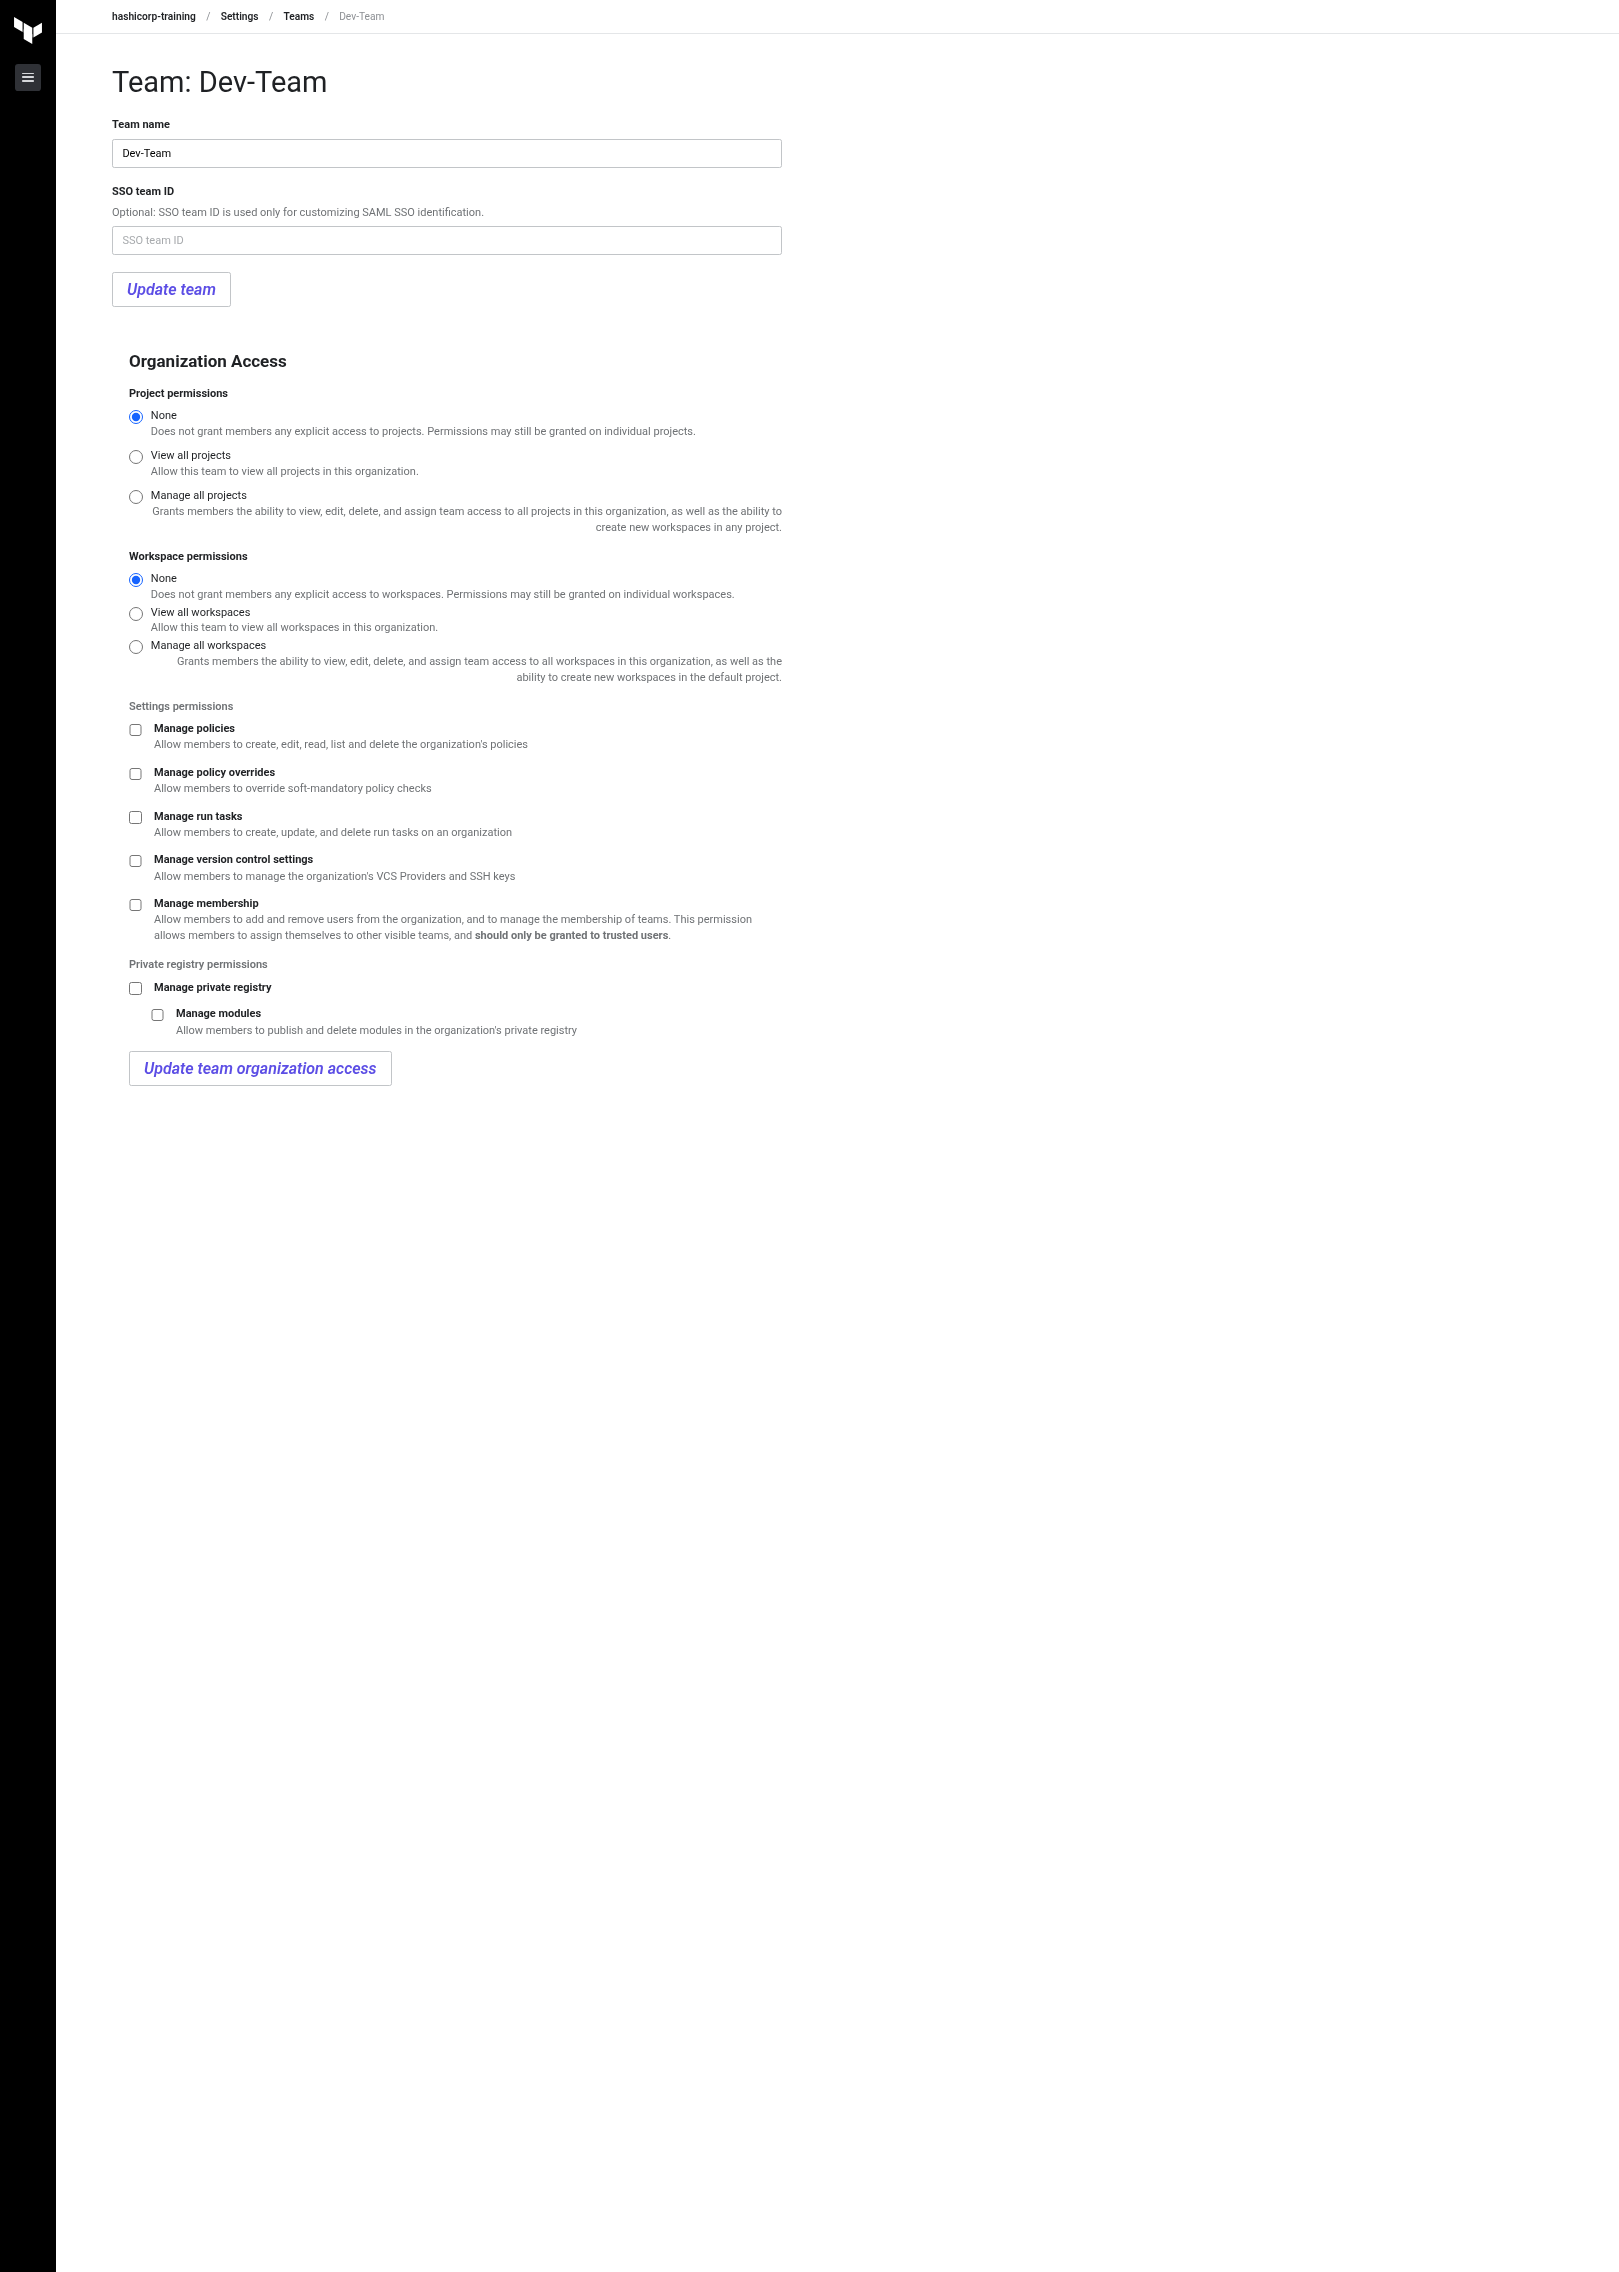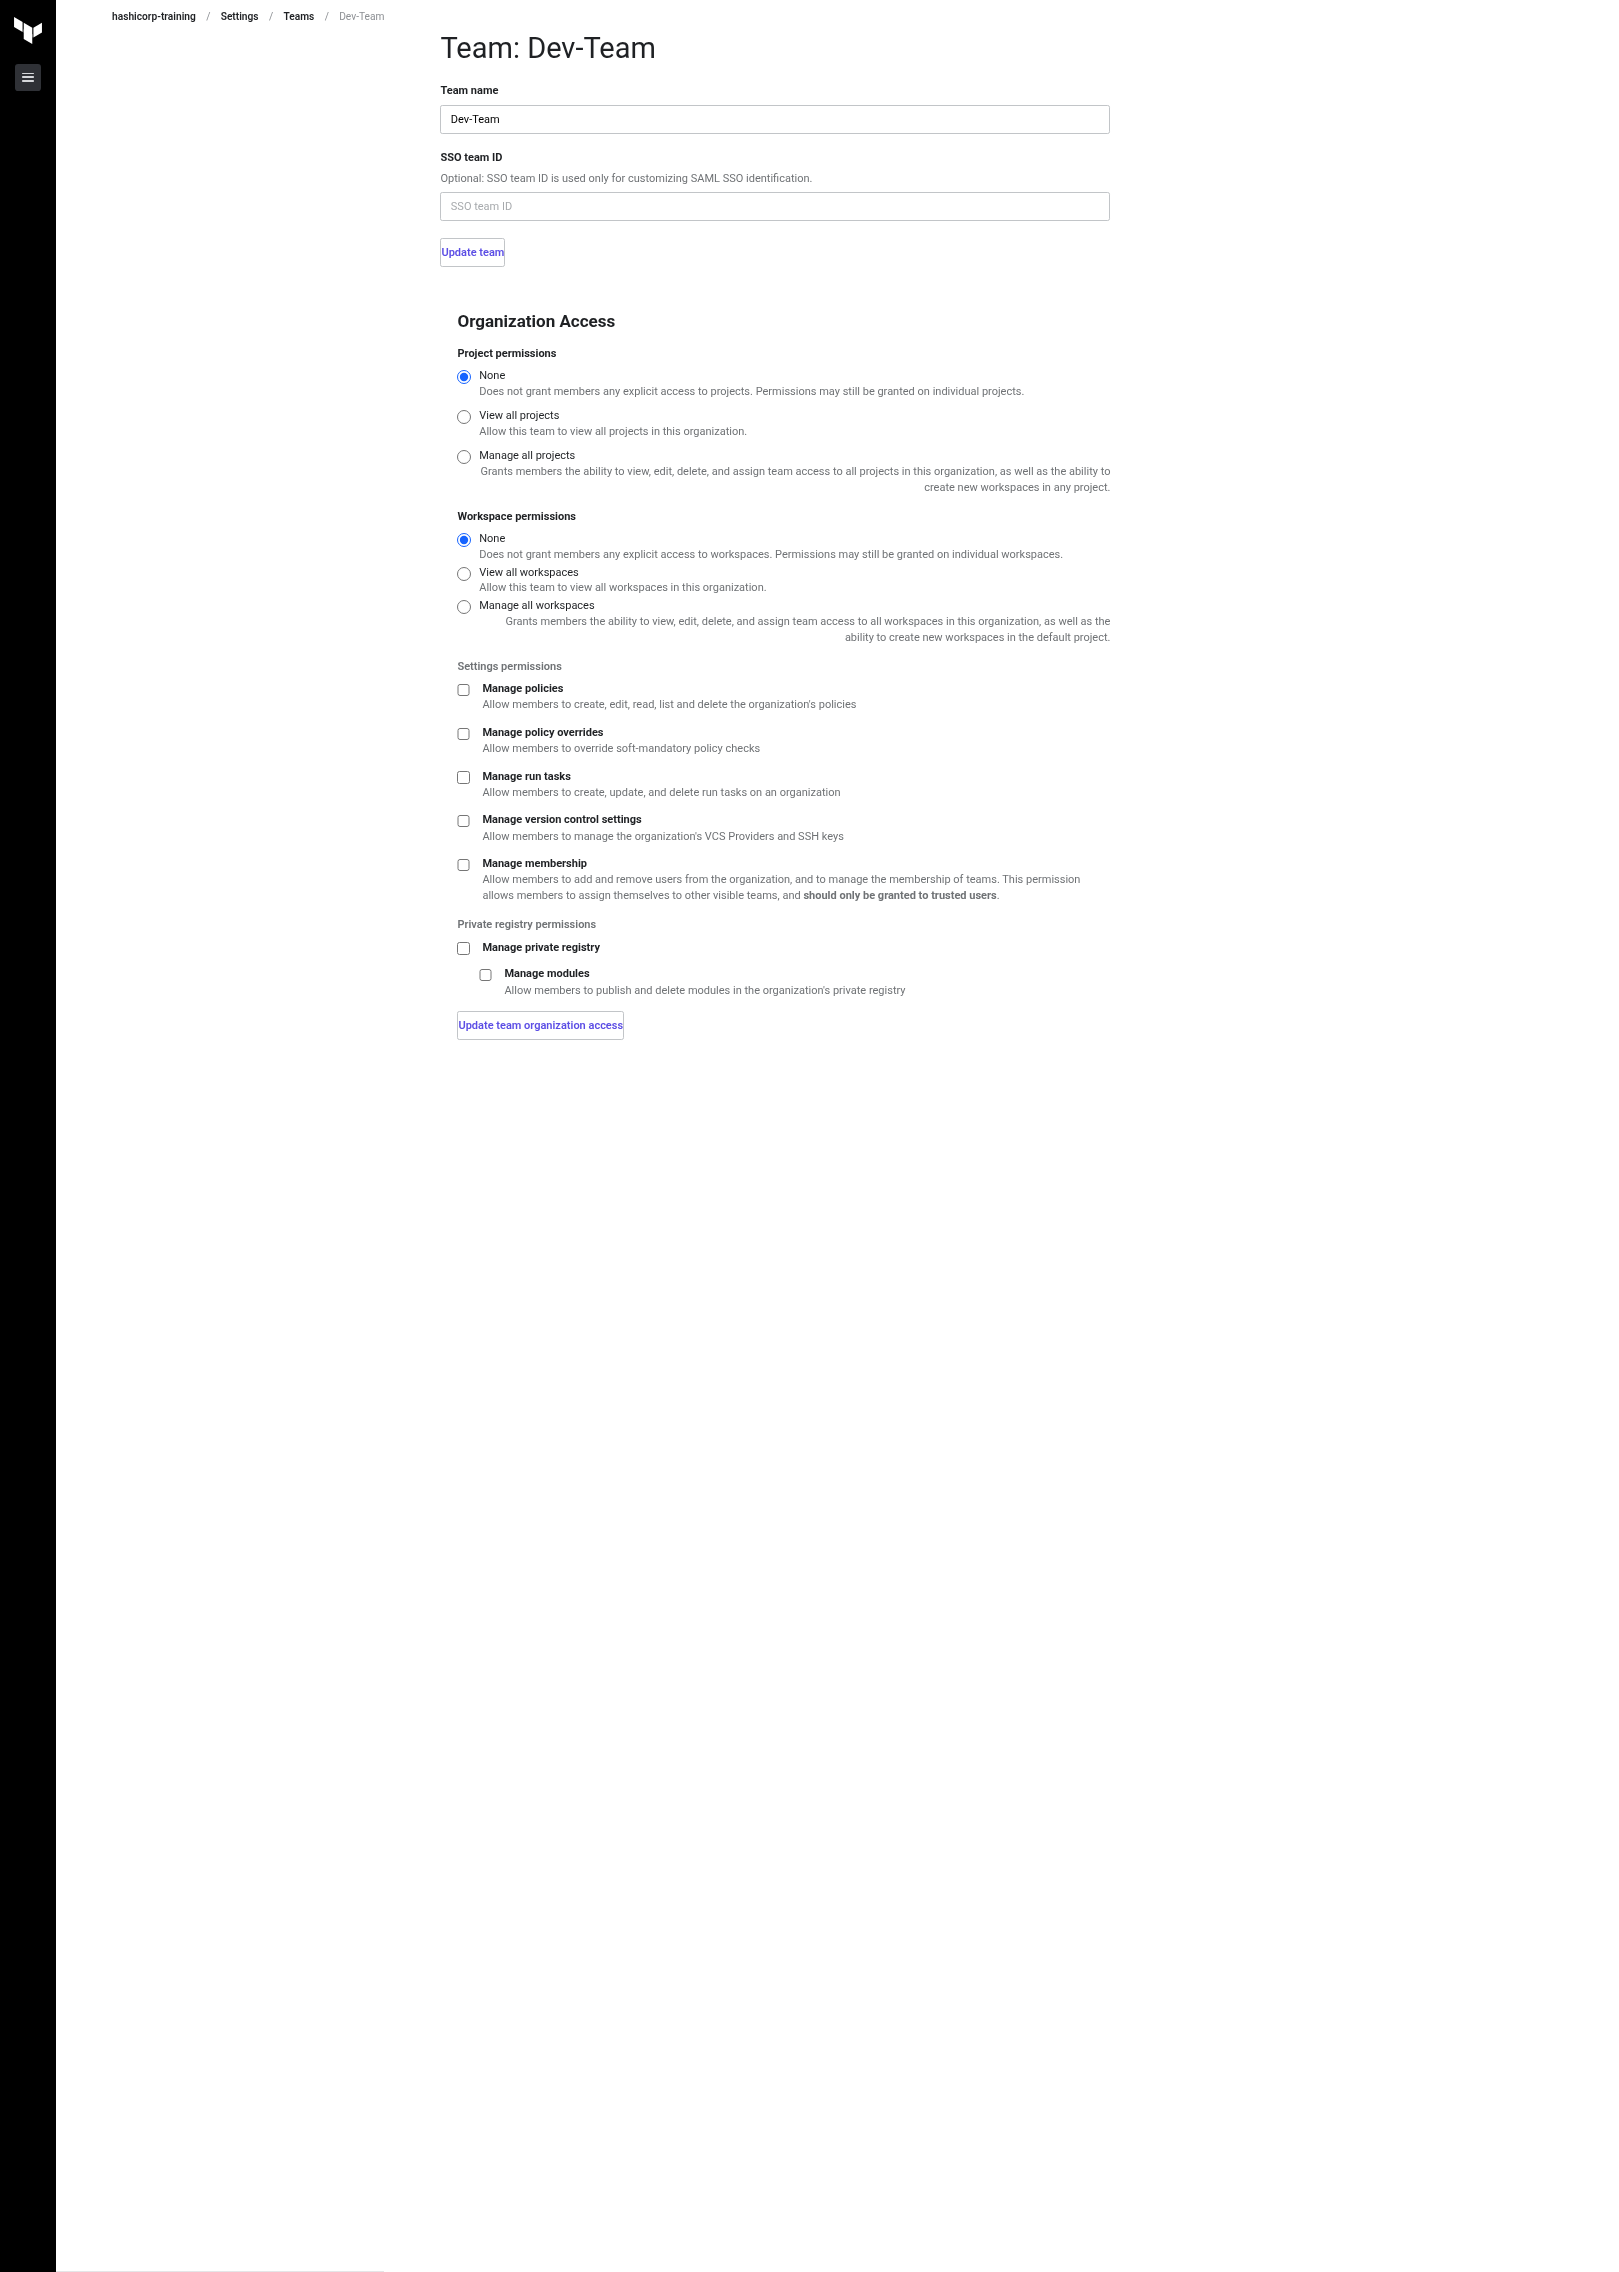--- a/index.html
+++ b/index.html
@@ -24,21 +24,21 @@
     .menu-btn {
       width: 26.6px; height: 26.6px;
       background: #2f3136;
       border-radius: 3.1px;
       display: flex; align-items: center; justify-content: center;
       cursor: pointer;
     }
     .hamburger { width: 12.5px; height: 9.4px; display: flex; flex-direction: column; justify-content: space-between; }
     .hamburger span { display: block; height: 1.6px; background: #d5d7da; border-radius: 0.8px; }
 
-    .main { flex: 1; display: flex; flex-direction: row; }
+    .main { flex: 1; display: flex; flex-direction: column; }
     .breadcrumb-bar {
       border-bottom: 0.8px solid #e4e6e8;
       padding: 11px 0 11px 56px;
       font-size: 10.2px;
     }
     .breadcrumb-bar a { color: #1f2124; font-weight: 600; text-decoration: none; }
     .breadcrumb-bar .sep { color: #8c8f93; margin: 0 7.8px; }
     .breadcrumb-bar .current { color: #8c8f93; font-weight: 400; }
 
     .content { padding: 31px 56px 47px 56px; max-width: 782px; }
@@ -50,29 +50,30 @@
       padding: 7px 9.4px;
       border: 0.8px solid #c2c5c8;
       border-radius: 2.3px;
       font-size: 11px;
       font-family: inherit;
       margin-bottom: 17px;
     }
     input[type="text"]::placeholder { color: #a7aaad; }
     .btn {
       display: inline-block;
-      padding: 7px 0;
+      padding: 7px 14px;
       border: 0.8px solid #c2c5c8;
       border-radius: 2.3px;
       background: #fff;
       color: #5c4ee5;
       font-weight: 600;
-      font-size: 11px;
+      font-size: 16px;
       cursor: pointer;
       font-family: inherit;
+      font-style: italic;
     }
 
     h2 { font-size: 17px; font-weight: 700; margin-top: 44px; margin-bottom: 15.6px; padding-left: 17px; }
     .perm-section { padding-left: 17px; }
     .section-heading { font-weight: 700; font-size: 11px; margin-top: 14px; margin-bottom: 9.4px; }
     .section-heading.muted { color: #6f7275; font-weight: 600; }
 
     .radio-item { display: flex; align-items: flex-start; margin-bottom: 9.4px; }
     .radio-item input[type="radio"] {
       width: 14px; height: 14px; margin-top: 0.8px; flex-shrink: 0;

